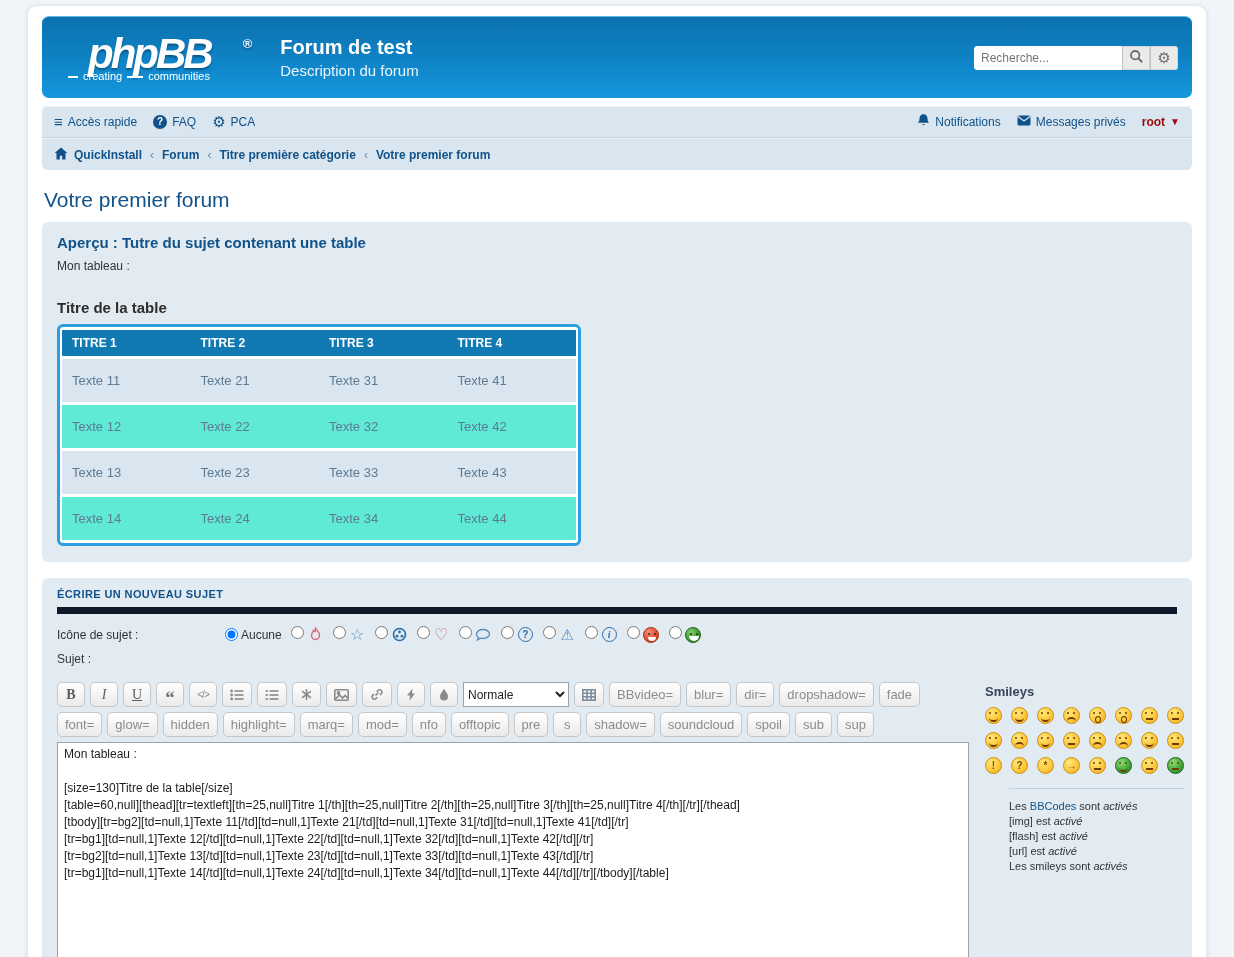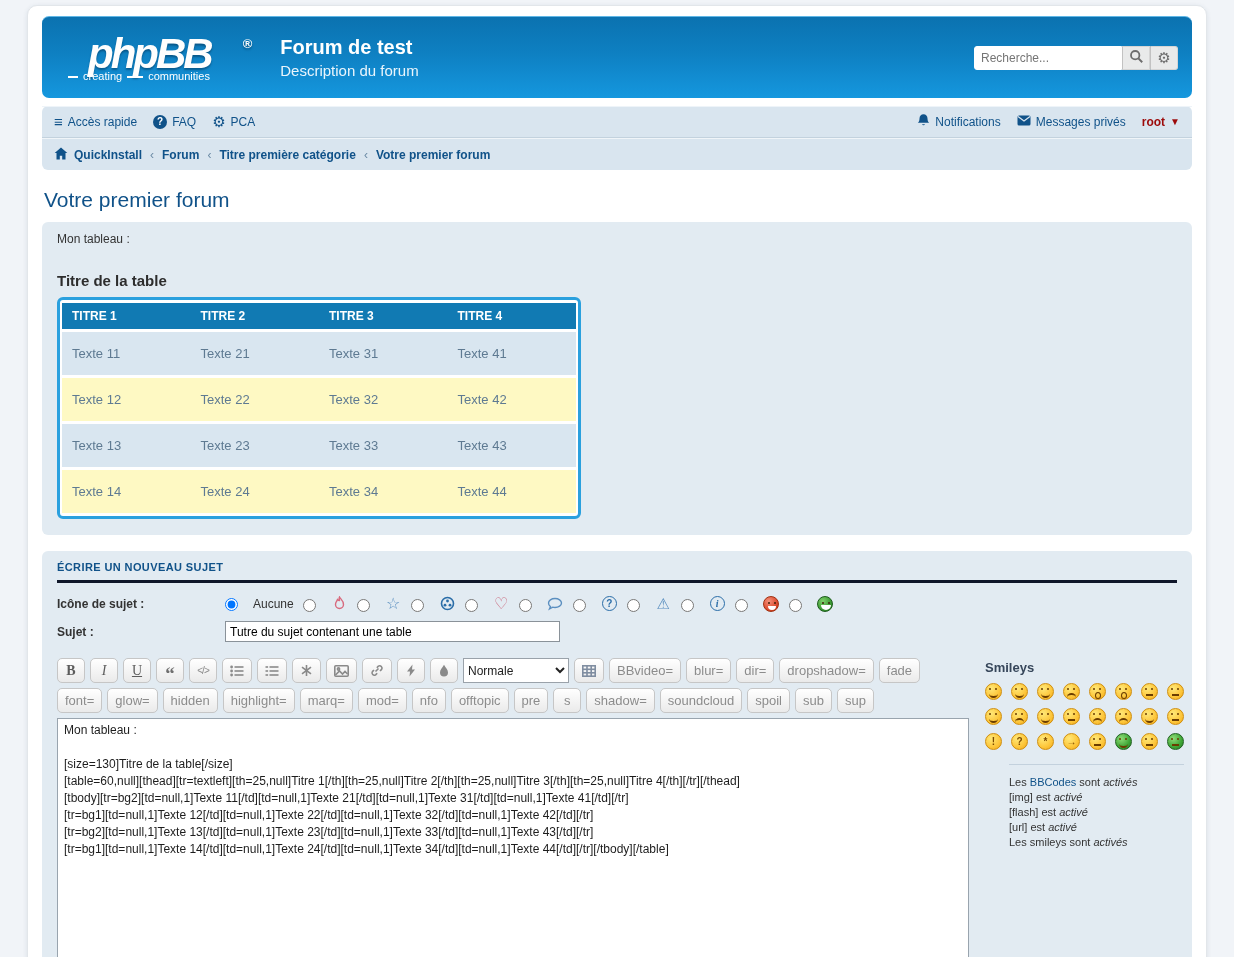--- a/index.html
+++ b/index.html
@@ -69,30 +69,30 @@
   .panel { background:#e2ebf2; border-radius:6px; padding:10px 15px; }
   .panel.preview-panel { padding-bottom:16px; margin-bottom:16px; }
   .preview-heading { color:#105289; font-size:15px; font-weight:bold; margin:2px 0 8px; }
   .preview-intro { font-size:12px; color:#333; }
   .preview-table-title { font-size:15px; font-weight:bold; color:#2d2d2d; margin:26px 0 8px; }
   .table-frame { border:3px solid #2aa0de; border-radius:6px; background:#fff; padding:0 2px; width:524px; }
   .bb-table { width:100%; border-collapse:separate; border-spacing:0 3px; }
   .bb-table th { background:#117ab3; color:#fff; font-size:12px; font-weight:bold; text-align:left; padding:6px 10px; }
   .bb-table td { font-size:13px; color:#5e7a92; padding:14px 10px; }
   .bb-table tr.r-dark td { background:#d9e6f0; }
-  .bb-table tr.r-light td { background:#fef9c3; }
+  .bb-table tr.r-light td { background:#5eead4; }
   
   .form-heading {
     color:#105289; font-size:11px; font-weight:bold; letter-spacing:.4px;
-    border-bottom:3px solid #0f172a; padding-bottom:7px; margin-bottom:12px;
+    border-bottom:7px solid #0f172a; padding-bottom:7px; margin-bottom:12px;
   }
   .field-row { display:flex; align-items:center; margin-bottom:9px; }
-  .field-label { width:168px; font-size:12px; font-weight:bold; color:#333; flex:none; }
+  .field-label { width:168px; font-size:12px; font-weight:normal; color:#333; flex:none; }
   .icons-row { display:flex; align-items:center; gap:9px; font-size:12px; }
-  .icon-opt { display:inline-flex; align-items:flex-end; gap:15px; }
+  .icon-opt { display:inline-flex; align-items:flex-start; gap:3px; }
   .icon-opt input { margin:0; }
   .ti { width:17px; height:17px; display:inline-flex; align-items:center; justify-content:center; }
   .ti-star { color:#5b8fc0; font-size:16px; }
   .ti-heart { color:#c9687c; font-size:16px; }
   .ti-warn  { color:#5b8fc0; font-size:15px; }
   .ti-circle {
     width:15px; height:15px; border-radius:50%; border:1.5px solid #2a6da8; color:#2a6da8;
     font-size:10px; font-weight:bold; display:inline-flex; align-items:center; justify-content:center;
   }
   .ti-circle.it { font-style:italic; font-family:"Liberation Serif",serif; }
@@ -241,20 +241,21 @@
       <span class="crumb-sep">‹</span>
       <span class="crumb">Titre première catégorie</span>
       <span class="crumb-sep">‹</span>
       <span class="crumb">Votre premier forum</span>
     </div>
   </div>
 
   <h1 class="page-title">Votre premier forum</h1>
 
   <div class="panel preview-panel">
+    <div class="preview-heading">Aperçu : Tutre du sujet contenant une table</div>
     <div class="preview-intro">Mon tableau :</div>
     <div class="preview-table-title">Titre de la table</div>
     <div class="table-frame">
       <table class="bb-table">
         <thead>
           <tr>
             <th style="width:25%">TITRE 1</th>
             <th style="width:25%">TITRE 2</th>
             <th style="width:25%">TITRE 3</th>
             <th style="width:25%">TITRE 4</th>
@@ -361,21 +362,20 @@
           <input type="radio" name="icon" style="">
           <span class="ti">
               <span class="mini-face green"></span>
             </span>
         </span>
       </span>
     </div>
 
     <div class="field-row">
       <span class="field-label">Sujet :</span>
-      <input type="text" class="subject-input" value="Tutre du sujet contenant une table" style="">
     </div>
 
     <div class="editor-wrap">
       <div class="editor-main">
         <div class="toolbar">
           <button class="tb glyph-b">B</button>
           <button class="tb glyph-i">I</button>
           <button class="tb glyph-u">U</button>
           <button class="tb glyph-q">“</button>
           <button class="tb glyph-code">&lt;/&gt;</button>

